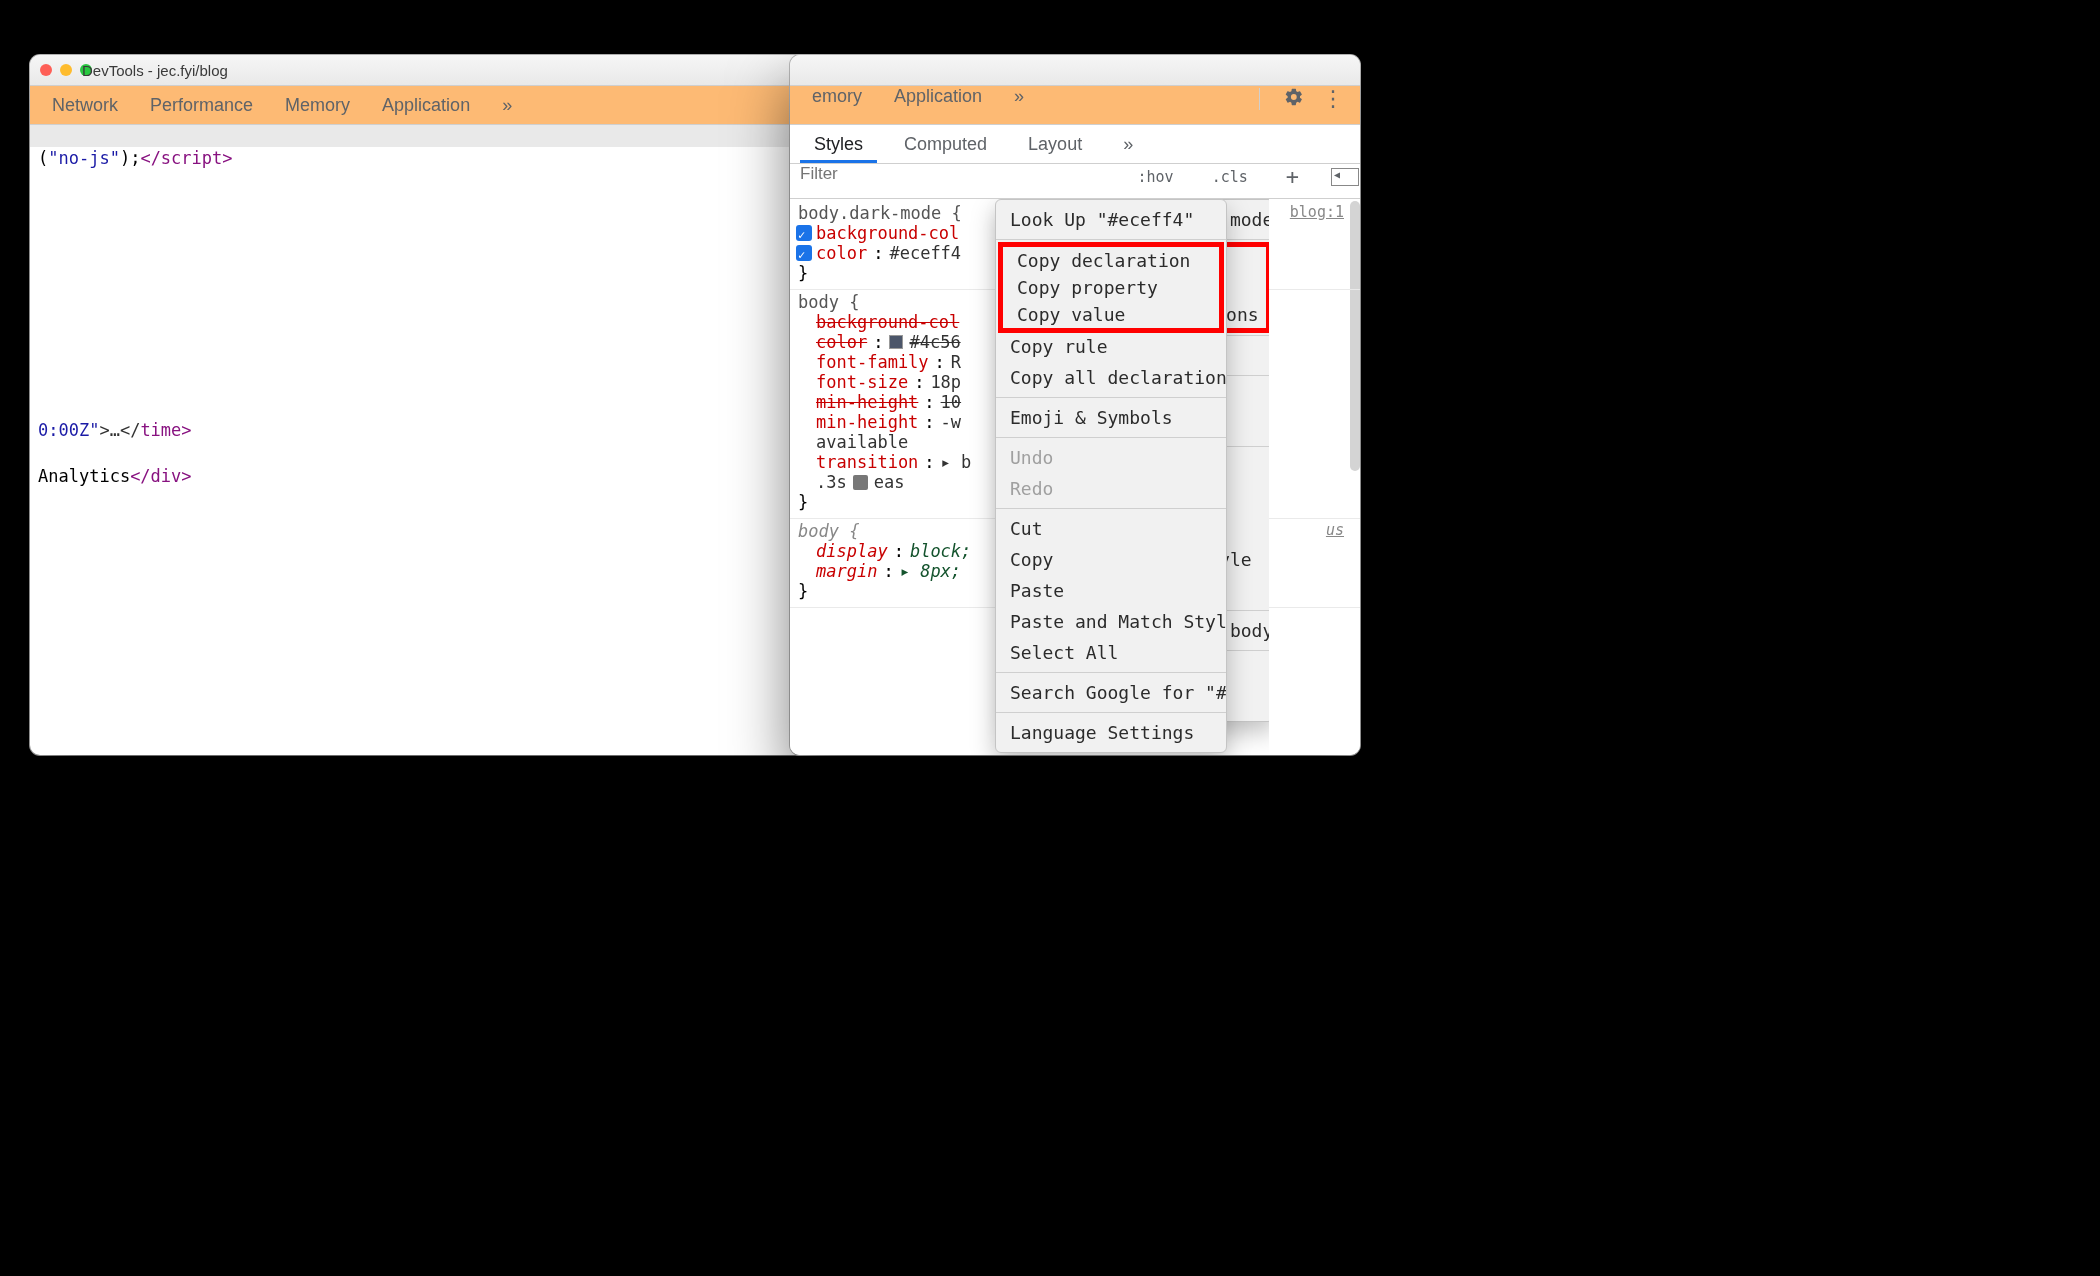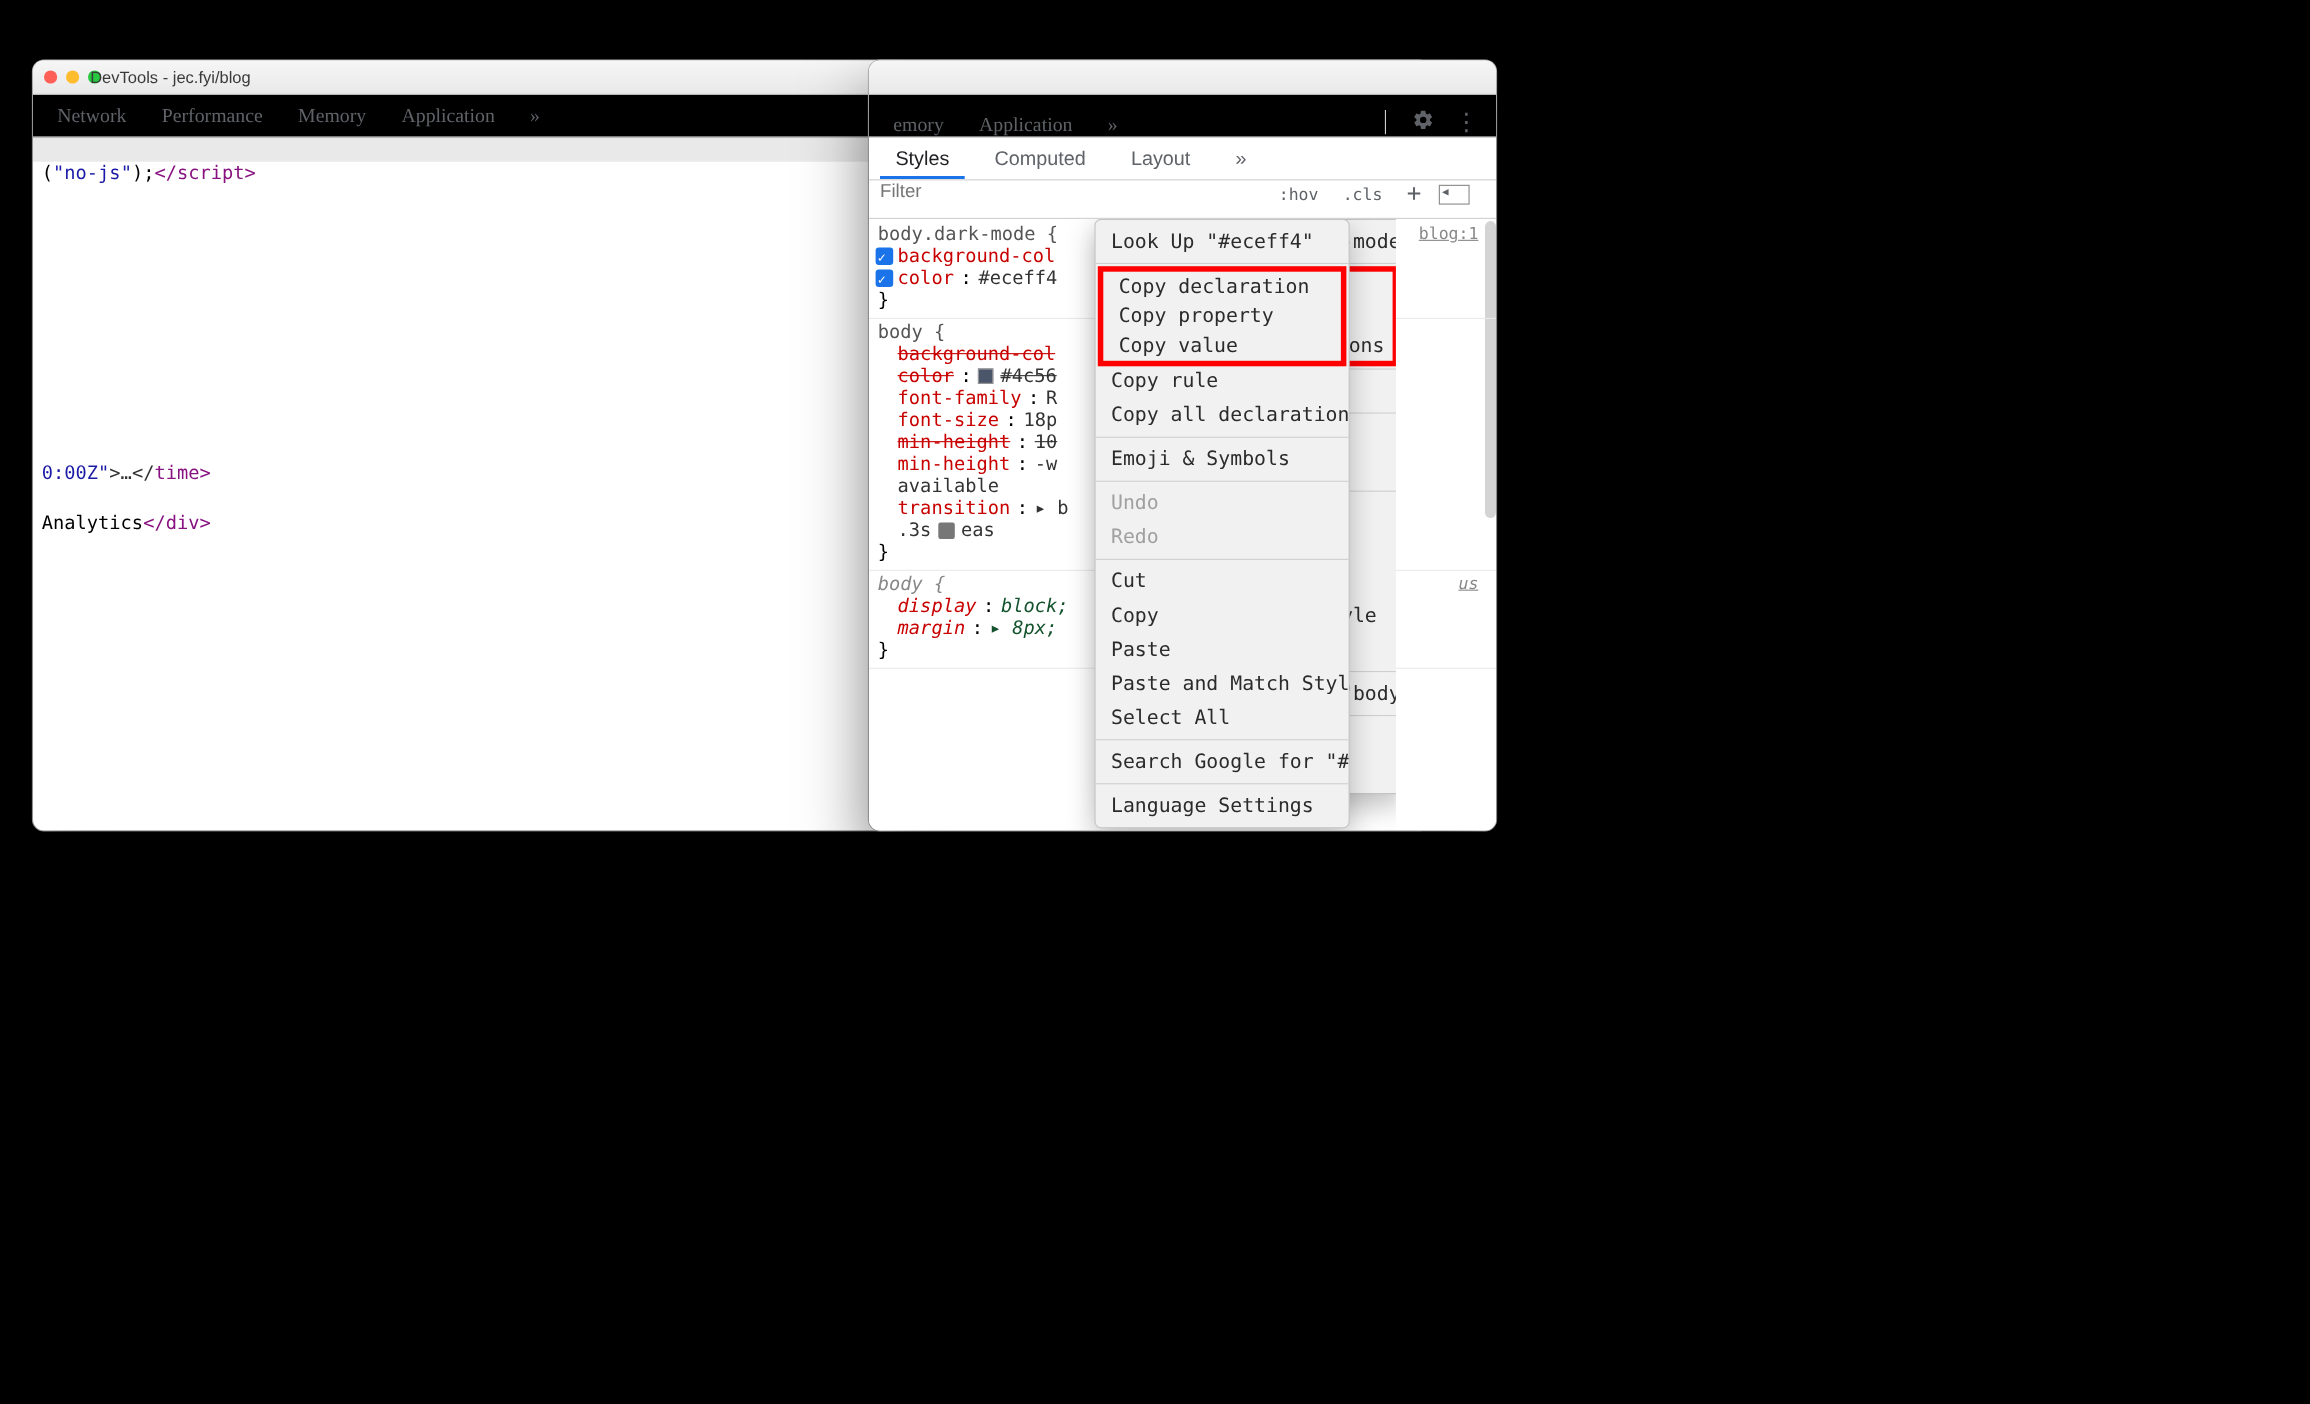--- a/index.html
+++ b/index.html
@@ -47,27 +47,26 @@
   .traffic span {
     width: 12px; height: 12px; border-radius: 50%; display: inline-block;
   }
   .traffic .r { background:#fe5f57; } .traffic .y { background:#febc2e;} .traffic .g{background:#28c840;}
   .titlebar .title {
     position:absolute; left:52px; font-size:15px; color:#3a3a3a;
   }
   
   .toptabs {
     height: 38px;
-    display:flex; align-items:flex-end;
+    display:flex; align-items:flex-start;
     font-size:18px;
     color:#5f6368;
     border-bottom: 1px solid var(--border);
     padding: 0 6px;
-    background:#000000;
-    font-family:Liberation Serif, serif;
+    background:#fdba74;
   }
   .toptabs .tab {
     padding: 0 16px; height:100%; display:flex; align-items:center;
     cursor:default;
   }
   .toptabs .icons { margin-left:auto; display:flex; align-items:center; gap:18px; padding-right:10px; color:#5f6368;}
   .toptabs .sep { width:1px; height:22px; background:var(--border); margin: 0 6px;}
   
   .split {
     flex:1; display:flex; min-height:0;
@@ -102,21 +101,21 @@
   }
   .subtabs .stab { padding: 0 14px; height:100%; display:flex; align-items:center; }
   .subtabs .stab.active { color:#202124; box-shadow: inset 0 -3px 0 var(--blue); }
   .filterrow {
     height:34px; display:flex; align-items:flex-start; border-bottom:1px solid var(--border);
   }
   .filterrow input {
     flex:1; border:none; outline:none; font-size:17px; color:#666;
     padding: 0 10px; background:transparent;
   }
-  .pills { display:flex; align-items:center; gap:10px; padding-right:24px; font-family:var(--mono); font-size:15px; color:#5f6368;}
+  .pills { display:flex; align-items:center; gap:26px; padding-right:1px; font-family:var(--mono); font-size:15px; color:#5f6368;}
   .pills .pill { padding:2px 6px; line-height:1; }
   .styles {
     flex:1; overflow:hidden;
     font-family: var(--mono); font-size:17px;
     position:relative;
     padding: 2px 0 0 0;
   }
   .rule { padding: 2px 8px 6px 8px; border-bottom:1px solid #eaeaea; position:relative;}
   .selector { color:#555;}
   .selector .highlight { background:var(--sel); color:#000;}

